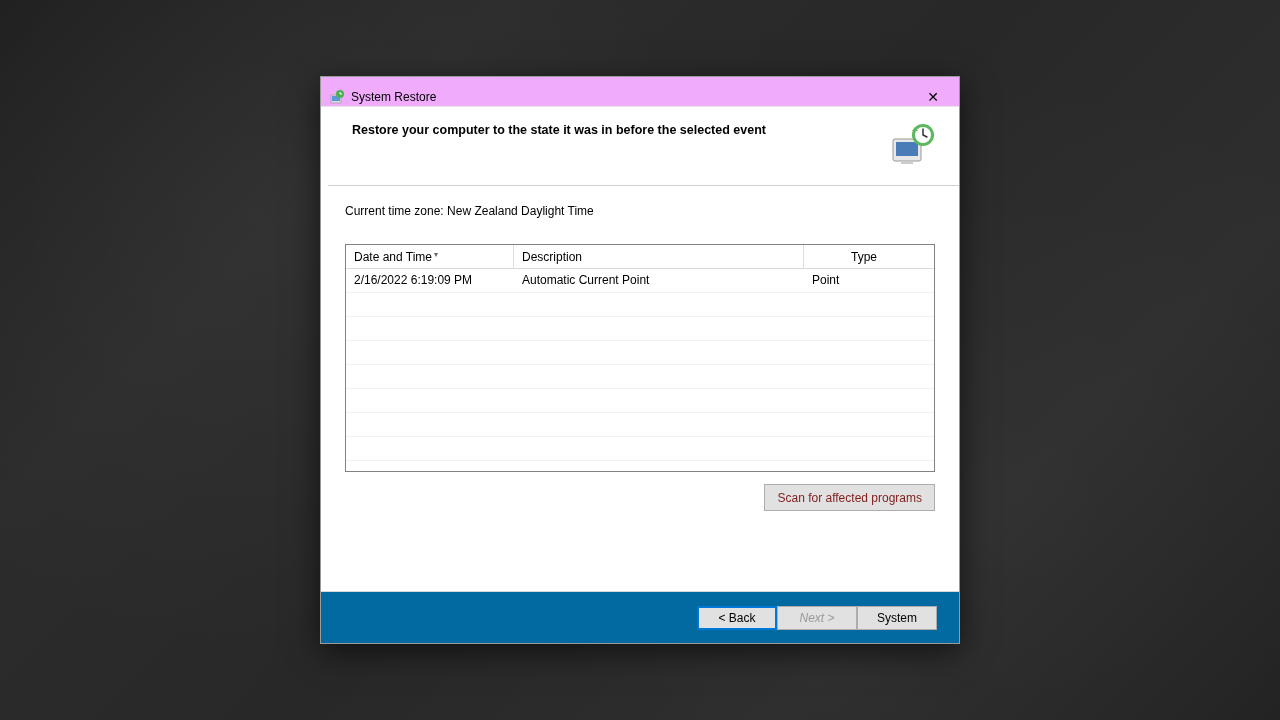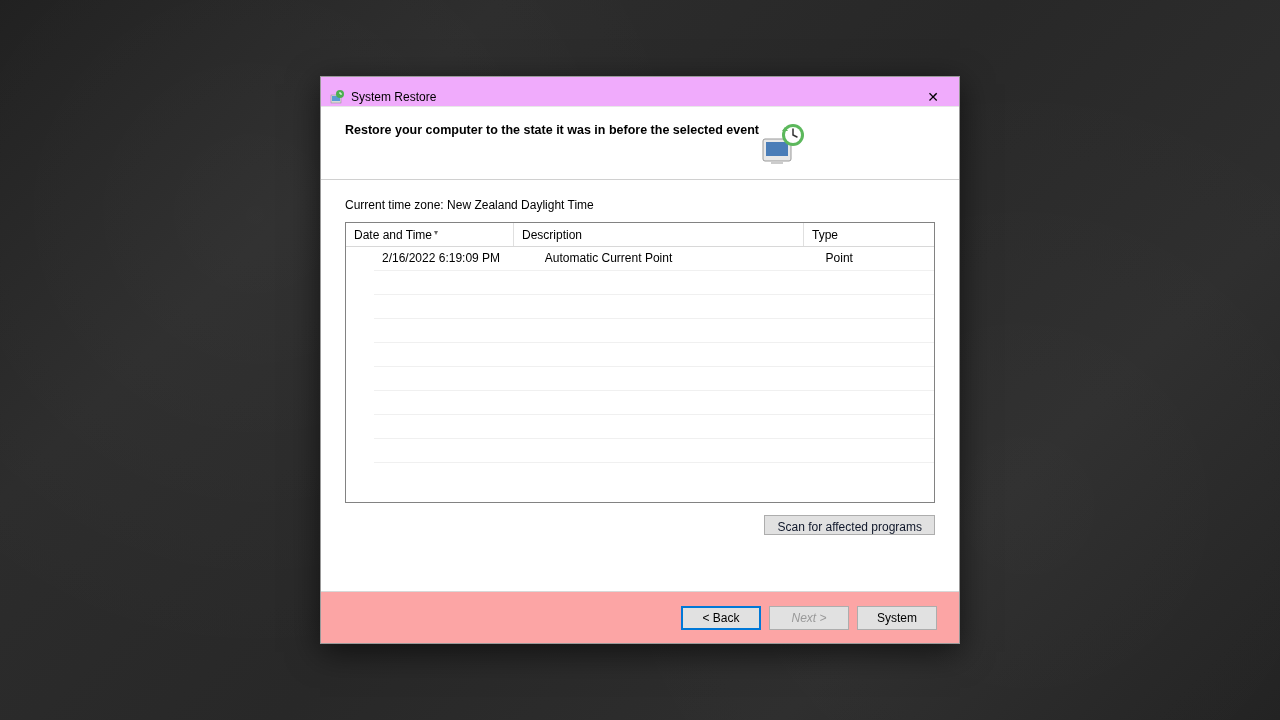--- a/index.html
+++ b/index.html
@@ -54,24 +54,26 @@
     .close-btn {
       width: 40px;
       height: 26px;
       display: flex;
       align-items: center;
       justify-content: center;
       cursor: pointer;
       font-size: 14px;
     }
     .header-section {
-      padding: 14px 24px 12px 24px;
+      padding: 14px 24px 18px 24px;
       border-bottom: 1px solid #d0d0d0;
       display: flex;
       align-items: flex-start;
+      justify-content: space-between;
+      margin-left: 7px;
     }
     .header-title {
       font-weight: bold;
       font-size: 12.5px;
       color: #000;
       padding-top: 2px;
     }
     .header-icon {
       width: 46px;
       height: 46px;
@@ -81,26 +83,26 @@
     .content-section {
       flex: 1;
       padding: 18px 24px 0 24px;
       background: #fff;
       display: flex;
       flex-direction: column;
     }
     .timezone-label {
       font-size: 12px;
       color: #000;
-      margin-bottom: 10px;
+      margin-bottom: 26px;
     }
     .table-container {
       border: 1px solid #828282;
       background: #fff;
-      height: 281px;
+      height: 228px;
       overflow: hidden;
     }
     .table-header {
       display: flex;
       background: #fff;
       border-bottom: 1px solid #d8d8d8;
       height: 24px;
     }
     .th {
       padding: 4px 8px;
@@ -109,31 +111,30 @@
       border-right: 1px solid #e0e0e0;
       position: relative;
       display: flex;
       align-items: center;
     }
     .th:last-child {
       border-right: none;
     }
     .col-date { width: 168px; }
     .col-desc { width: 290px; }
-    .col-type { width: 120px; }
+    .col-type { width: 120px; justify-content: center; }
     .sort-arrow {
       font-size: 8px;
       color: #666;
       margin-left: 2px;
       position: relative;
       top: -2px;
     }
     .table-body {
       height: 240px;
-      margin-left: 28px;
     }
     .table-row {
       display: flex;
       height: 24px;
       border-bottom: 1px solid #f0f0f0;
     }
     .td {
       padding: 4px 8px;
       font-size: 12px;
       color: #000;
@@ -146,34 +147,33 @@
     .scan-section {
       display: flex;
       justify-content: flex-end;
       padding: 12px 0 0 0;
     }
     .scan-btn {
       padding: 4px 12px;
       font-size: 12px;
       background: #e1e1e1;
       border: 1px solid #adadad;
-      color: #0f172a;
+      color: #7f1d1d;
       cursor: default;
-      height: 20px;
+      height: 27px;
       min-width: 160px;
     }
     .footer-section {
       height: 52px;
-      background: #fca5a5;
+      background: #0369a1;
       border-top: 1px solid #d8d8d8;
       display: flex;
       align-items: center;
       justify-content: flex-end;
       padding: 0 22px;
-      gap: 8px;
       margin-top: auto;
     }
     .wizard-btn {
       min-width: 80px;
       height: 24px;
       padding: 2px 12px;
       font-size: 12px;
       background: #e1e1e1;
       border: 1px solid #adadad;
       color: #000;

